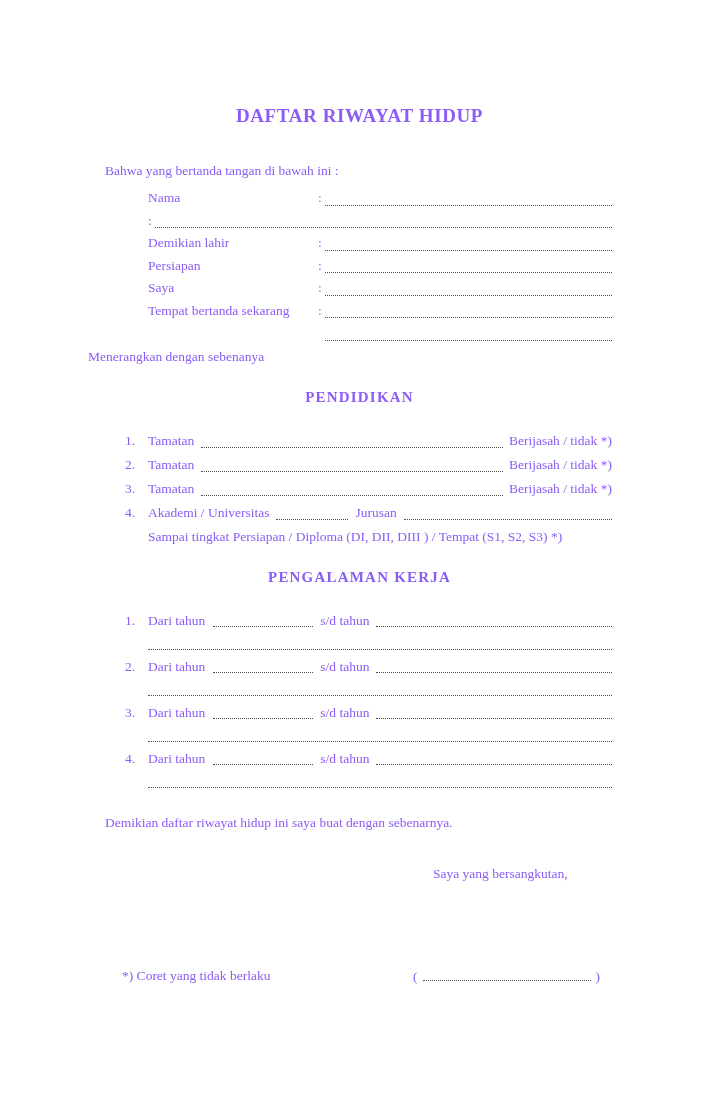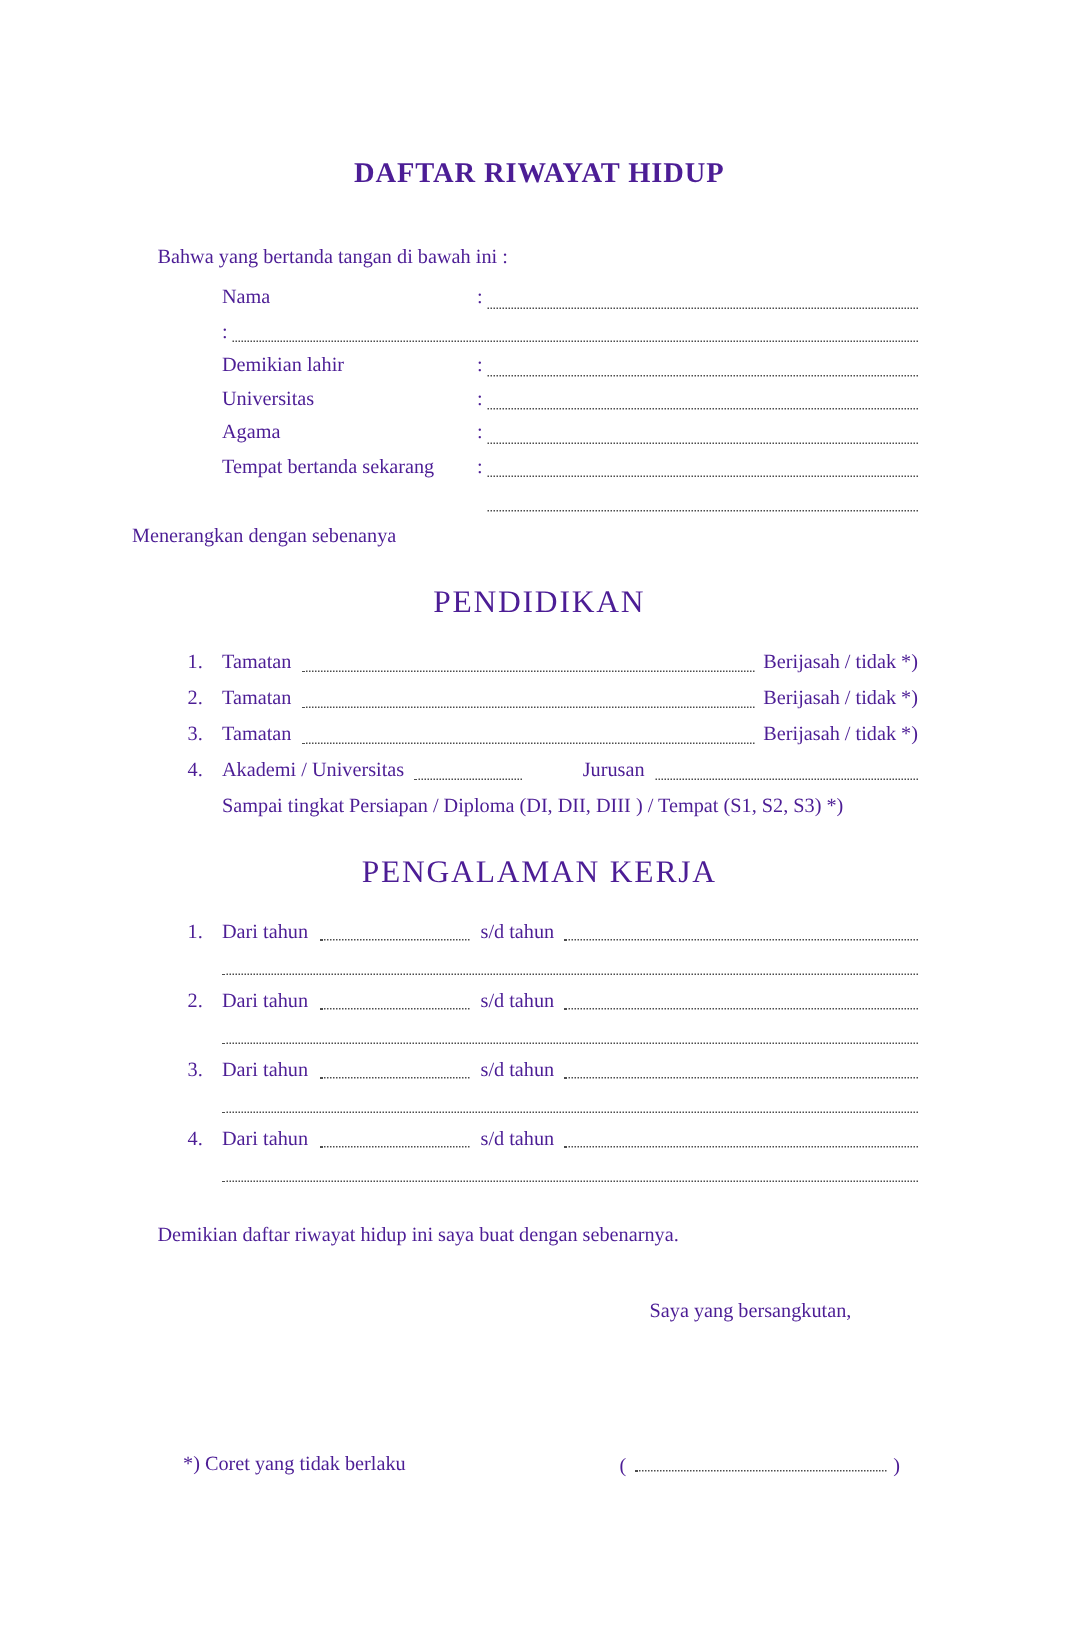--- a/index.html
+++ b/index.html
@@ -1,54 +1,54 @@
 <!DOCTYPE html>
 <html><head>
 <meta charset="utf-8">
 <style>
   html,body { margin:0; padding:0; background:#fff; }
   .page {
     position:relative; width:719px; height:1100px; background:#ffffff;
-    font-family:"Liberation Serif", serif; font-size:13.5px; color:#4c1d95;
+    font-family:"Liberation Serif", serif; font-size:13.5px; color:#8b5cf6;
     overflow:hidden;
   }
   .abs { position:absolute; }
 
   
   .dots {
     flex:1 1 auto; height:0;
     border-bottom:1.6px dotted #4d4d4d;
     align-self:flex-end; margin-bottom:4px;
   }
   .dots.fixed { flex:0 0 auto; }
 
   
   .doc-title {
     top:105px; left:0; width:100%; text-align:center;
     font-size:19px; font-weight:bold; letter-spacing:0.6px;
   }
   .section-heading {
     left:0; width:100%; text-align:center;
-    font-size:21px; font-weight:normal; letter-spacing:1.2px;
+    font-size:15px; font-weight:bold; letter-spacing:1.2px;
   }
 
   
   .personal { top:187px; left:148px; width:464px; }
   .p-row { display:flex; height:22.5px; line-height:22.5px; }
   .p-label { flex:0 0 170px; }
   .p-colon { flex:0 0 7px; }
   .p-row.extra { padding-left:177px; }
 
   
   .edu { top:429px; left:125px; width:487px; }
   .e-row { display:flex; height:24px; line-height:24px; white-space:nowrap; }
   .e-num { flex:0 0 23px; }
   .e-row .dots { margin-left:7px; margin-bottom:5px; }
   .e-suffix { flex:0 0 auto; padding-left:6px; }
-  .e-mid { flex:0 0 auto; padding-left:7px;margin-left:33px; }
+  .e-mid { flex:0 0 auto; padding-left:7px; }
   .e-note { padding-left:23px; height:24px; line-height:24px; }
 
   
   .work { top:612px; left:125px; width:487px; }
   .w-item { height:46px; }
   .w-row1 { display:flex; height:17px; line-height:17px; white-space:nowrap; }
   .w-num { flex:0 0 23px; }
   .w-row1 .dots { margin-bottom:2px; }
   .w-dots1 { flex:0 0 100px; margin-left:8px; }
   .w-to { flex:0 0 auto; padding-left:7px; }
@@ -78,26 +78,26 @@
     <div class="p-row">
       <span class="p-colon">:</span>
       <span class="dots"></span>
     </div>
     <div class="p-row">
       <span class="p-label">Demikian lahir</span>
       <span class="p-colon">:</span>
       <span class="dots"></span>
     </div>
     <div class="p-row">
-      <span class="p-label">Universitas</span>
-      <span class="p-colon">:</span>
-      <span class="dots"></span>
-    </div>
-    <div class="p-row">
-      <span class="p-label">Agama</span>
+      <span class="p-label">Persiapan</span>
+      <span class="p-colon">:</span>
+      <span class="dots"></span>
+    </div>
+    <div class="p-row">
+      <span class="p-label">Saya</span>
       <span class="p-colon">:</span>
       <span class="dots"></span>
     </div>
     <div class="p-row">
       <span class="p-label">Tempat bertanda sekarang</span>
       <span class="p-colon">:</span>
       <span class="dots"></span>
     </div>
     <div class="p-row extra">
       <span class="dots"></span>

